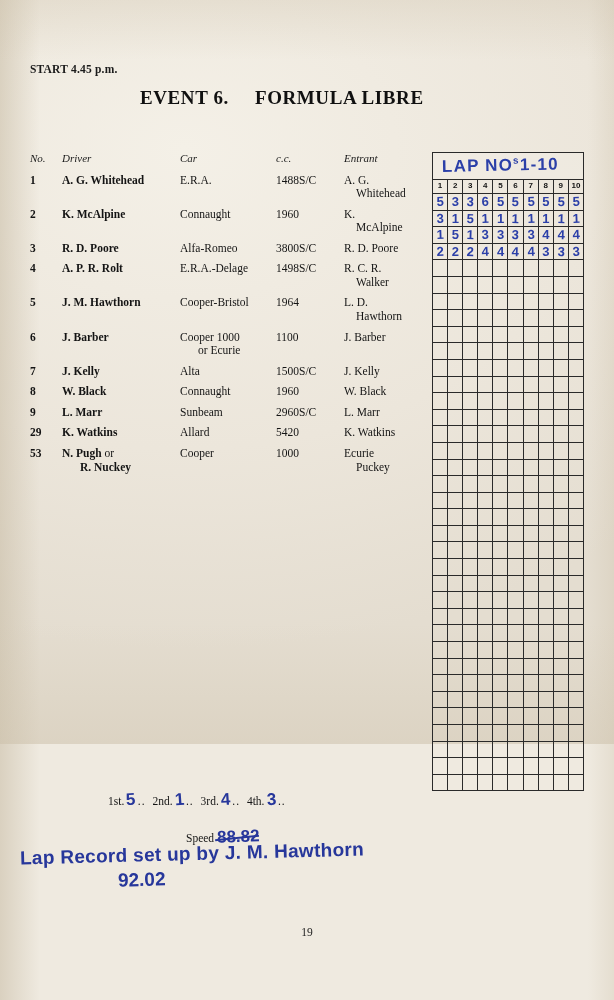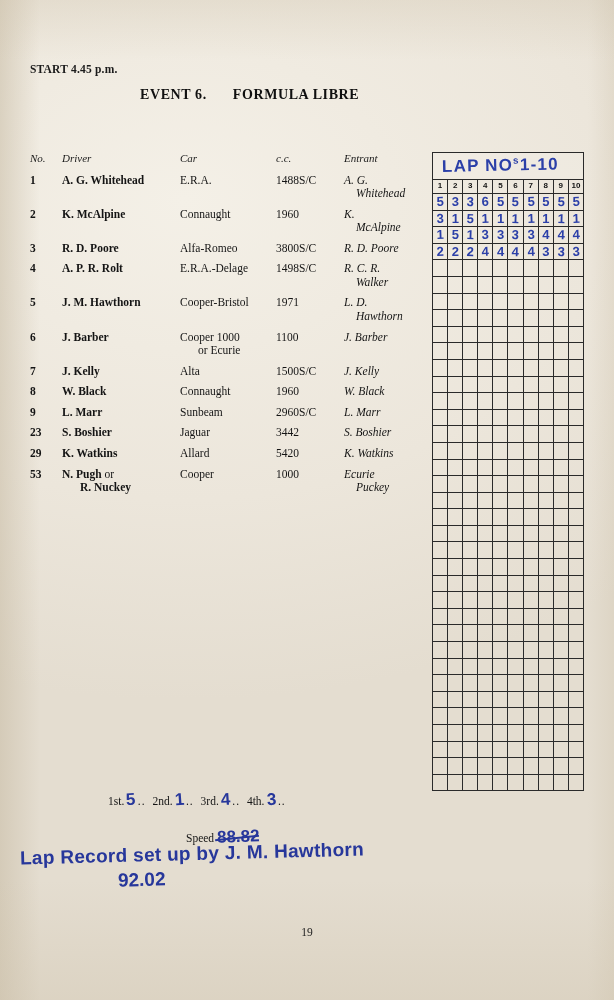--- a/index.html
+++ b/index.html
@@ -11,21 +11,21 @@
     height: 1000px;
     background: #efeae0;
     font-family: "Liberation Serif", serif;
     overflow: hidden;
     position: relative;
   }
   .page {
     position: absolute;
     left: 0; top: 0;
     width: 614px;
-    height: 1000px;
+    height: 744px;
     background:
       radial-gradient(ellipse 700px 500px at 30% 20%, #f4f0e7 0%, #ece6db 60%, #e4ddd0 100%);
   }
   
   .paper-stain {
     position: absolute;
     pointer-events: none;
   }
   .stain-left {
     left: 0; top: 0; width: 40px; height: 1000px;
@@ -51,21 +51,21 @@
     font-size: 11.5px;
     font-weight: bold;
     letter-spacing: 0.2px;
     color: #1b1b1b;
   }
 
   .event-title {
     position: absolute;
     left: 140px;
     top: 87px;
-    font-size: 14px;
+    font-size: 19px;
     font-weight: bold;
     letter-spacing: 0.6px;
     color: #101010;
   }
   .event-title .gap {
     display: inline-block;
     width: 26px;
   }
 
   .laps-title {
@@ -110,21 +110,21 @@
   .col-no    { width: 32px; }
   .col-driver{ width: 118px; }
   .col-car   { width: 96px; }
   .col-cc    { width: 68px; }
   .col-ent   { width: 86px; }
 
   .c-no      { font-weight: bold; }
   .c-driver  { font-weight: bold; }
   .c-car     { font-weight: normal; }
   .c-cc      { font-weight: normal; }
-  .c-ent     { font-style: italic; }
+  .c-ent     { }
 
   .sub-line {
     display: block;
     padding-left: 18px;
   }
   .sub-line-ent {
     display: block;
     padding-left: 12px;
   }
   .or-word { font-weight: normal; font-style: normal; }
@@ -330,21 +330,21 @@
             <td class="col-no c-no">4</td>
             <td class="col-driver c-driver">A. P. R. Rolt</td>
             <td class="col-car c-car">E.R.A.-Delage</td>
             <td class="col-cc c-cc">1498S/C</td>
             <td class="col-ent c-ent"><span>R. C. R.</span><span class="sub-line-ent">Walker</span></td>
           </tr>
           <tr>
             <td class="col-no c-no">5</td>
             <td class="col-driver c-driver">J. M. Hawthorn</td>
             <td class="col-car c-car">Cooper-Bristol</td>
-            <td class="col-cc c-cc">1971</td>
+            <td class="col-cc c-cc">1964</td>
             <td class="col-ent c-ent"><span>L. D.</span><span class="sub-line-ent">Hawthorn</span></td>
           </tr>
           <tr>
             <td class="col-no c-no">6</td>
             <td class="col-driver c-driver">J. Barber</td>
             <td class="col-car c-car"><span>Cooper 1000</span><span class="sub-line">or Ecurie</span></td>
             <td class="col-cc c-cc">1100</td>
             <td class="col-ent c-ent">J. Barber</td>
           </tr>
           <tr>
@@ -360,27 +360,20 @@
             <td class="col-car c-car">Connaught</td>
             <td class="col-cc c-cc">1960</td>
             <td class="col-ent c-ent">W. Black</td>
           </tr>
           <tr>
             <td class="col-no c-no">9</td>
             <td class="col-driver c-driver">L. Marr</td>
             <td class="col-car c-car">Sunbeam</td>
             <td class="col-cc c-cc">2960S/C</td>
             <td class="col-ent c-ent">L. Marr</td>
-          </tr>
-          <tr>
-            <td class="col-no c-no">23</td>
-            <td class="col-driver c-driver">S. Boshier</td>
-            <td class="col-car c-car">Jaguar</td>
-            <td class="col-cc c-cc">3442</td>
-            <td class="col-ent c-ent">S. Boshier</td>
           </tr>
           <tr>
             <td class="col-no c-no">29</td>
             <td class="col-driver c-driver">K. Watkins</td>
             <td class="col-car c-car">Allard</td>
             <td class="col-cc c-cc">5420</td>
             <td class="col-ent c-ent">K. Watkins</td>
           </tr>
           <tr>
             <td class="col-no c-no">53</td>

